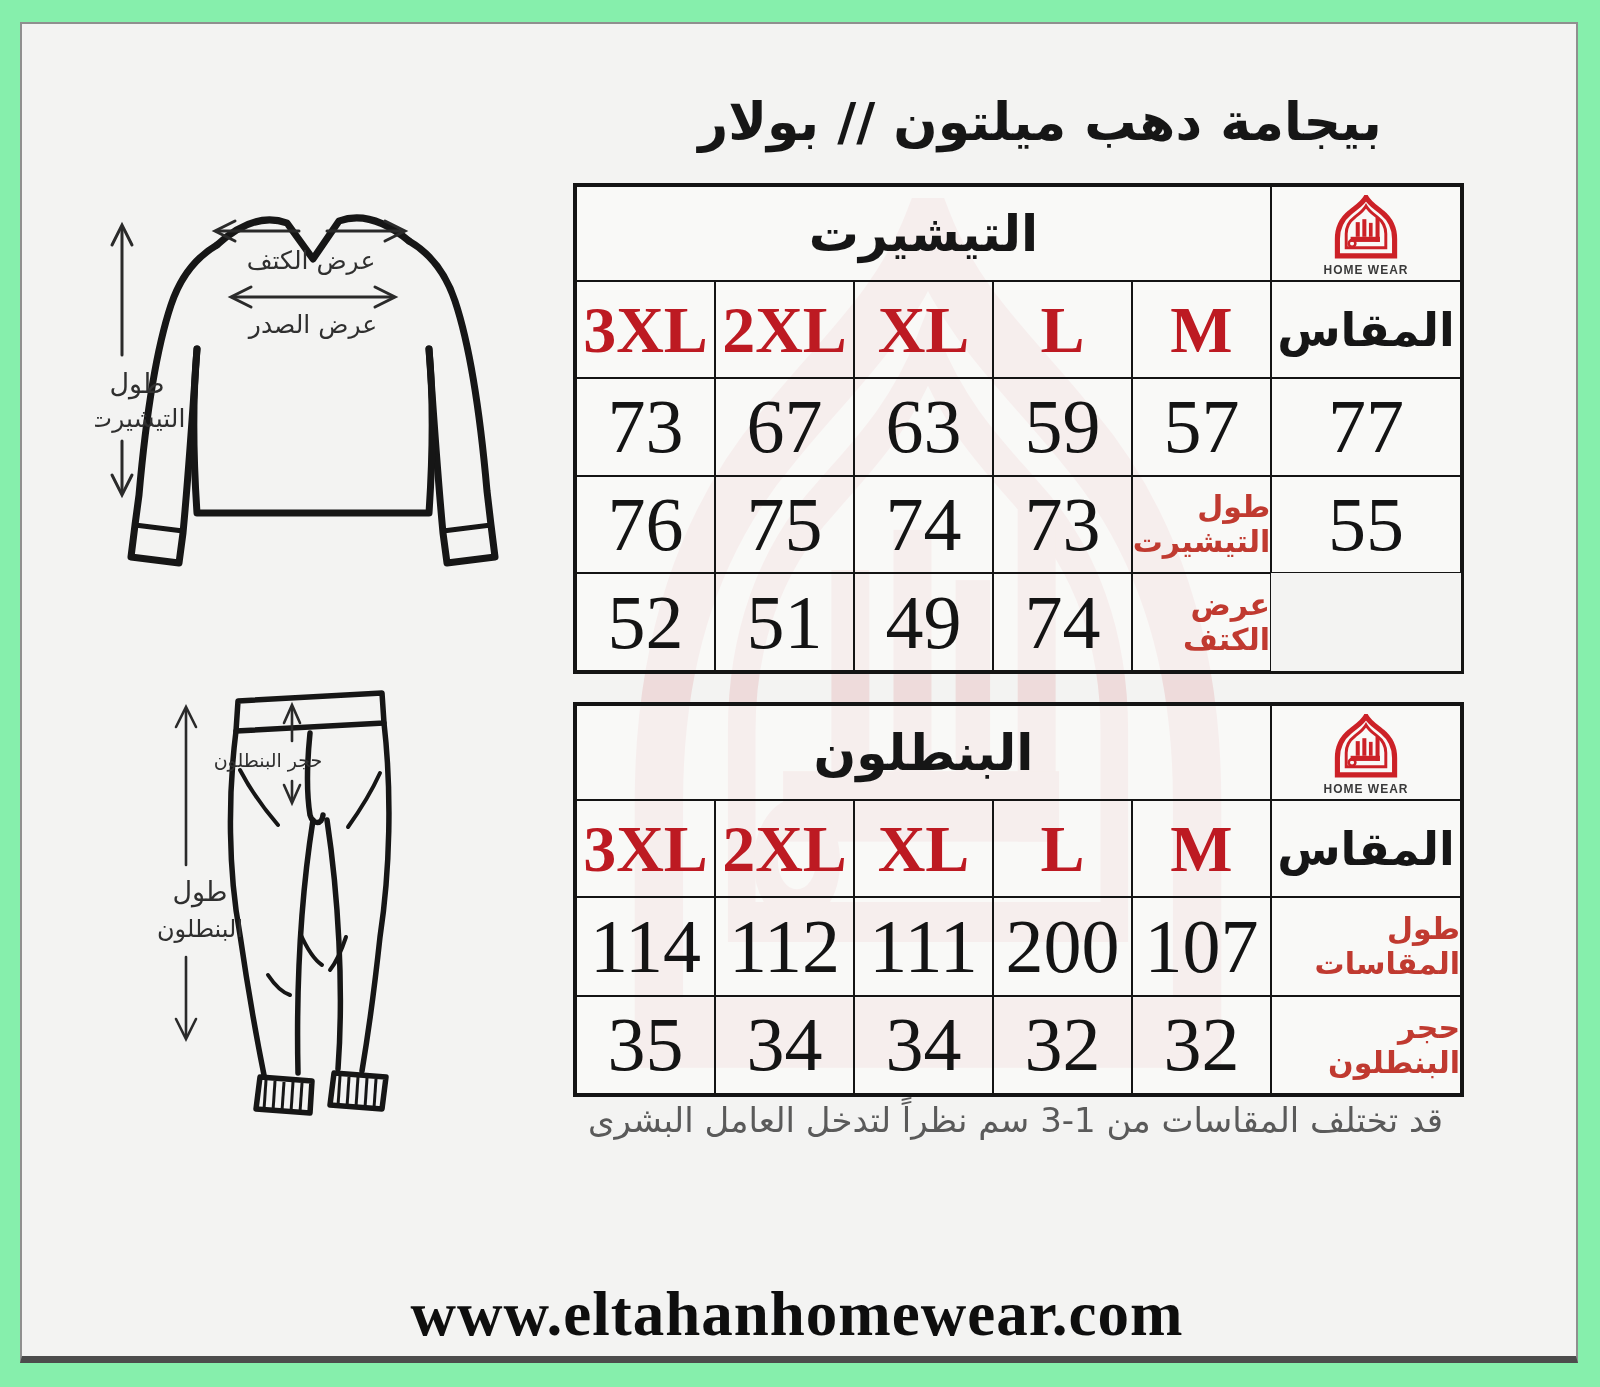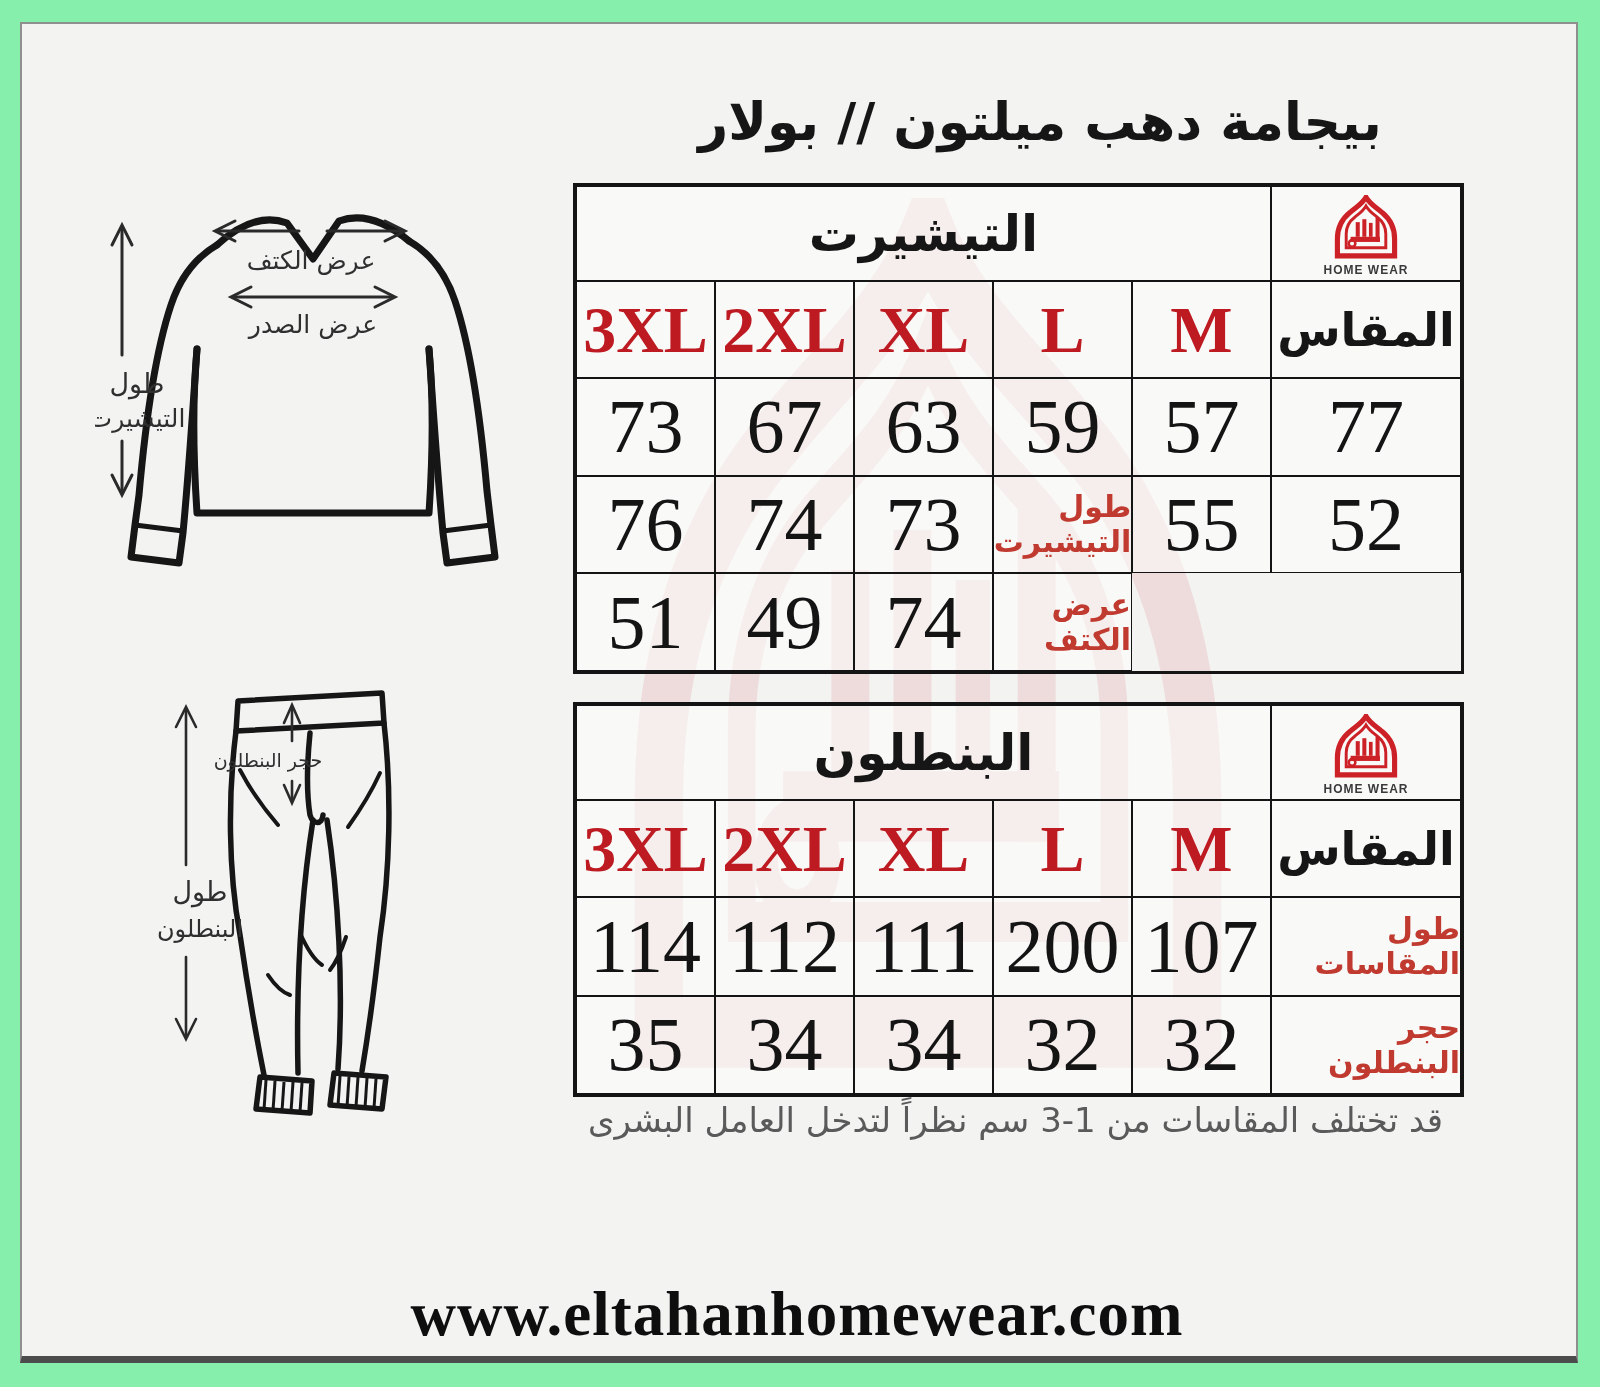--- a/index.html
+++ b/index.html
@@ -153,20 +153,21 @@
     <div class="cell size-hdr">المقاس</div>
 
     <div class="cell val">73</div>
     <div class="cell val">67</div>
     <div class="cell val">63</div>
     <div class="cell val">59</div>
     <div class="cell val">57</div>
 
     <div class="cell val">77</div>
     <div class="cell val">76</div>
+    <div class="cell val">75</div>
     <div class="cell val">74</div>
     <div class="cell val">73</div>
     <div class="cell rowlbl">طول التيشيرت</div>
 
     <div class="cell val">55</div>
     <div class="cell val">52</div>
     <div class="cell val">51</div>
     <div class="cell val">49</div>
     <div class="cell val">74</div>
     <div class="cell rowlbl">عرض الكتف</div>

